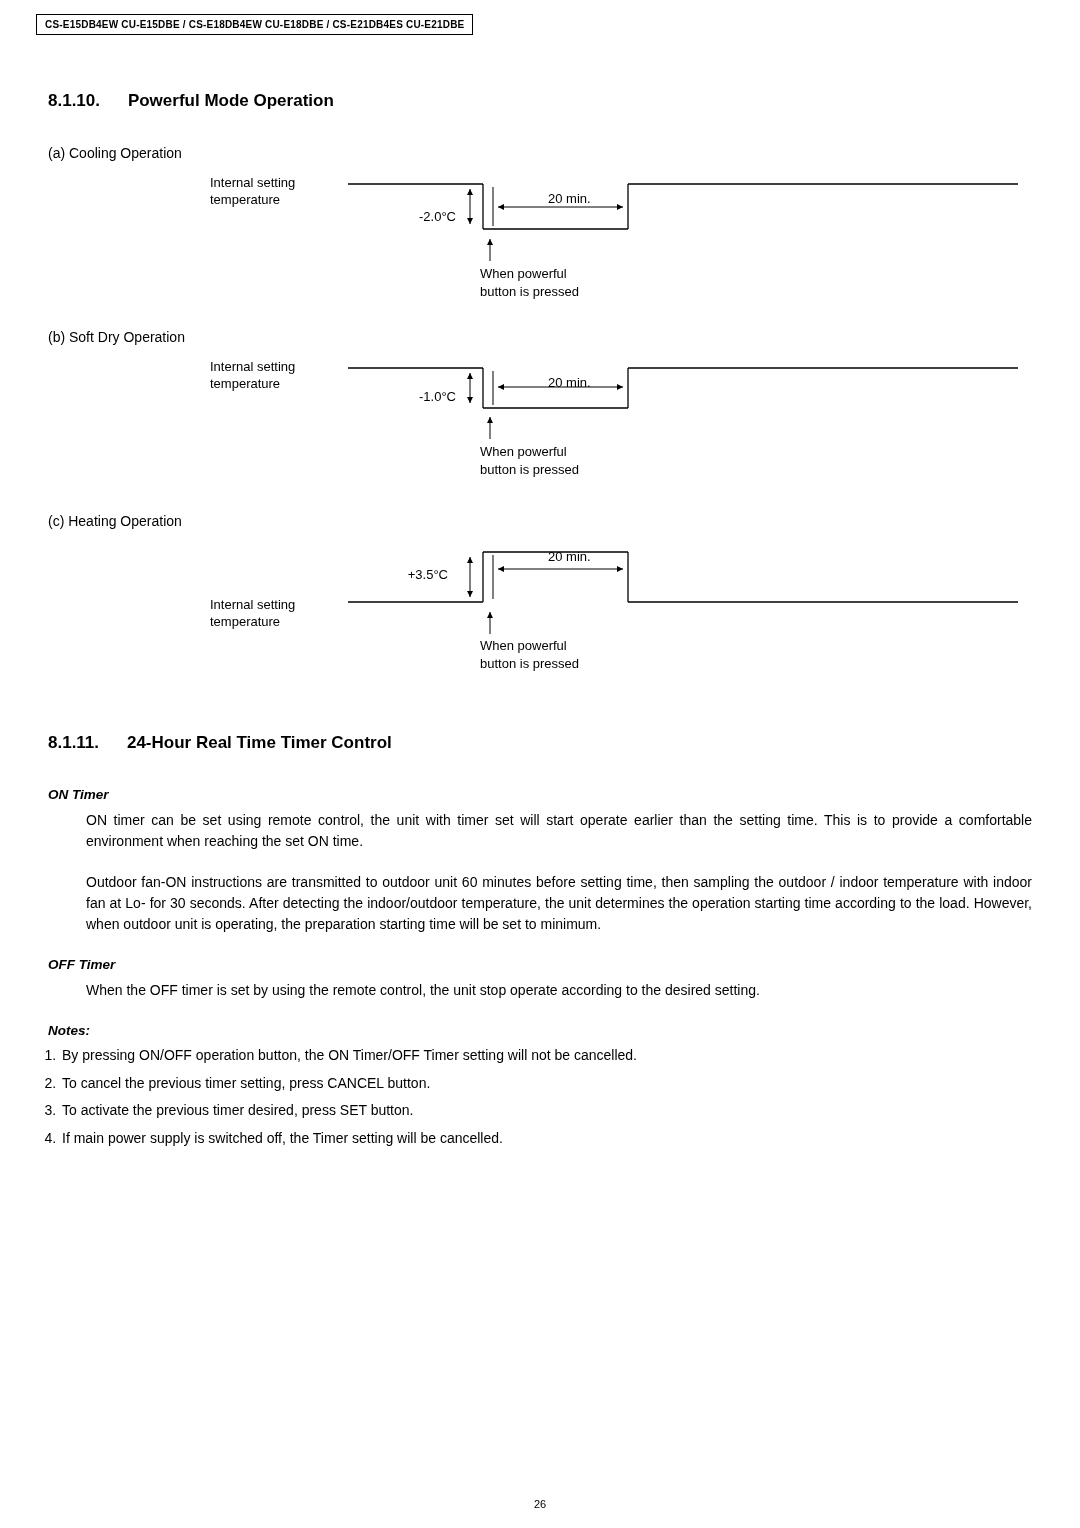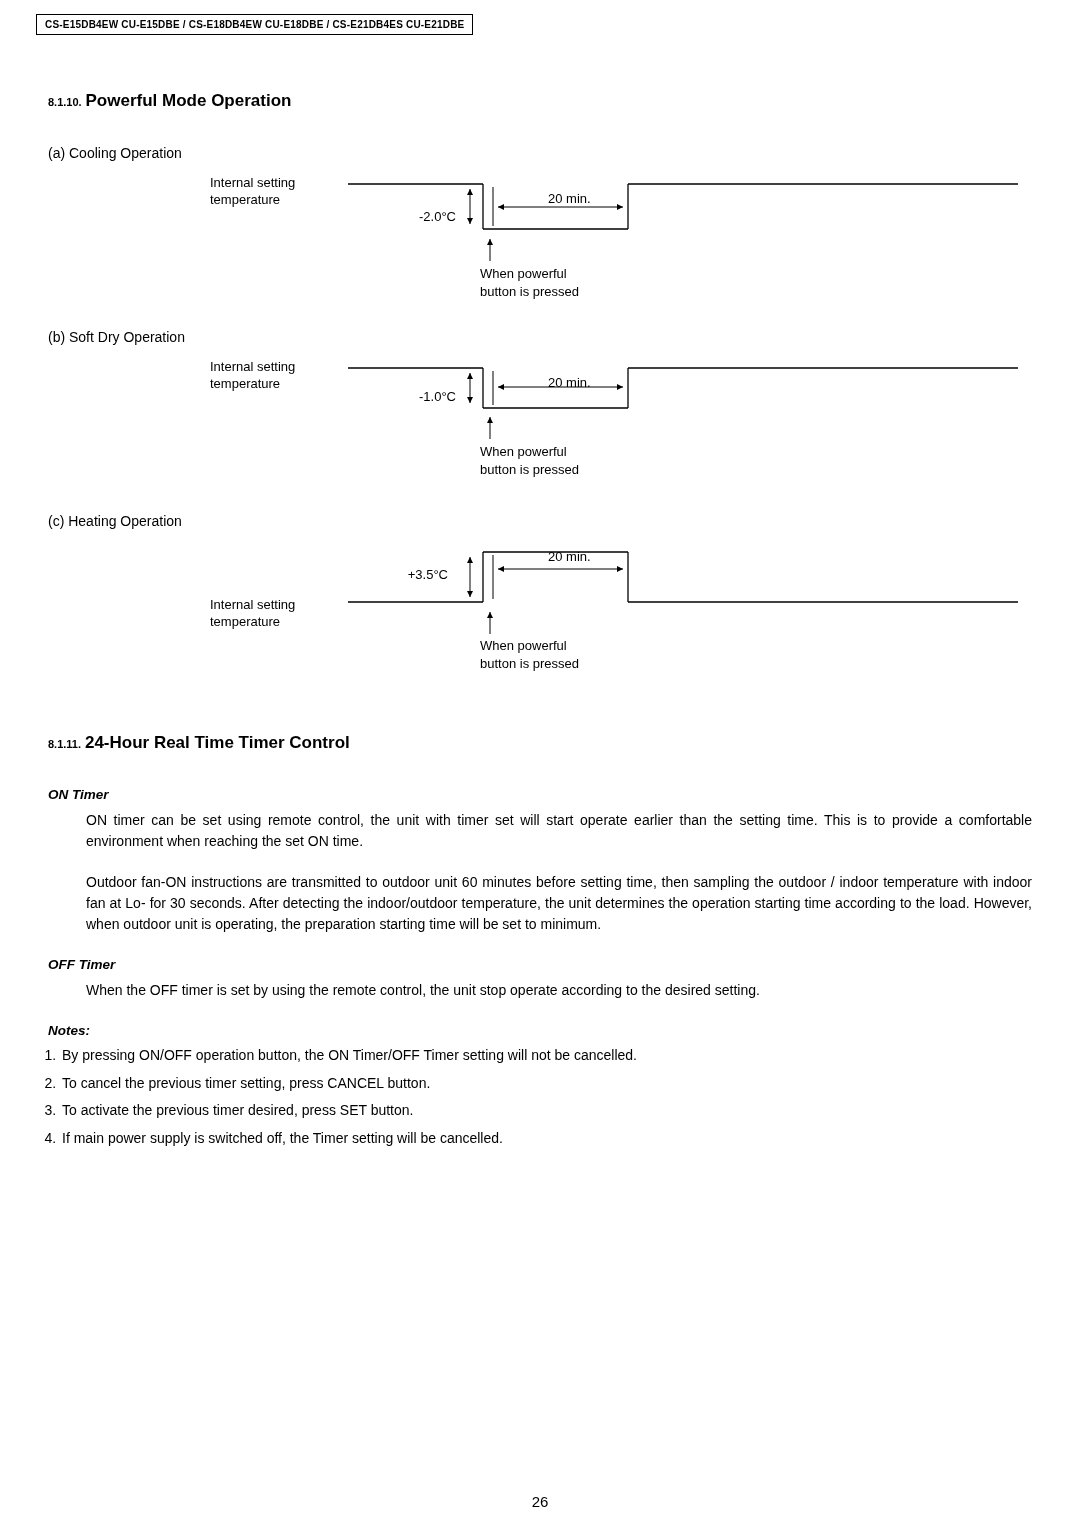--- a/index.html
+++ b/index.html
@@ -28,22 +28,23 @@
     }
     .content {
       padding: 30px 48px 0 48px;
     }
     .section-title {
       margin-top: 26px;
       margin-bottom: 34px;
     }
     .section-number {
       font-weight: bold;
-      font-size: 11px;
+      font-size: 17px;
       display: inline-block;
+      margin-right: 24px;
     }
     .section-name {
       font-weight: bold;
       font-size: 17px;
     }
     .para {
       text-align: justify;
       line-height: 1.5;
       margin-bottom: 30px;
     }
@@ -103,21 +104,21 @@
       margin-bottom: 8px;
       padding-left: 2px;
       line-height: 1.4;
     }
     .page-num {
       position: absolute;
       bottom: 18px;
       left: 0;
       width: 100%;
       text-align: center;
-      font-size: 15px;
+      font-size: 11px;
     }
   </style>
 </head>
 <body>
 
 
 
 <div class="header-box">CS-E15DB4EW CU-E15DBE / CS-E18DB4EW CU-E18DBE / CS-E21DB4ES CU-E21DBE</div>
 
 <div class="content">

